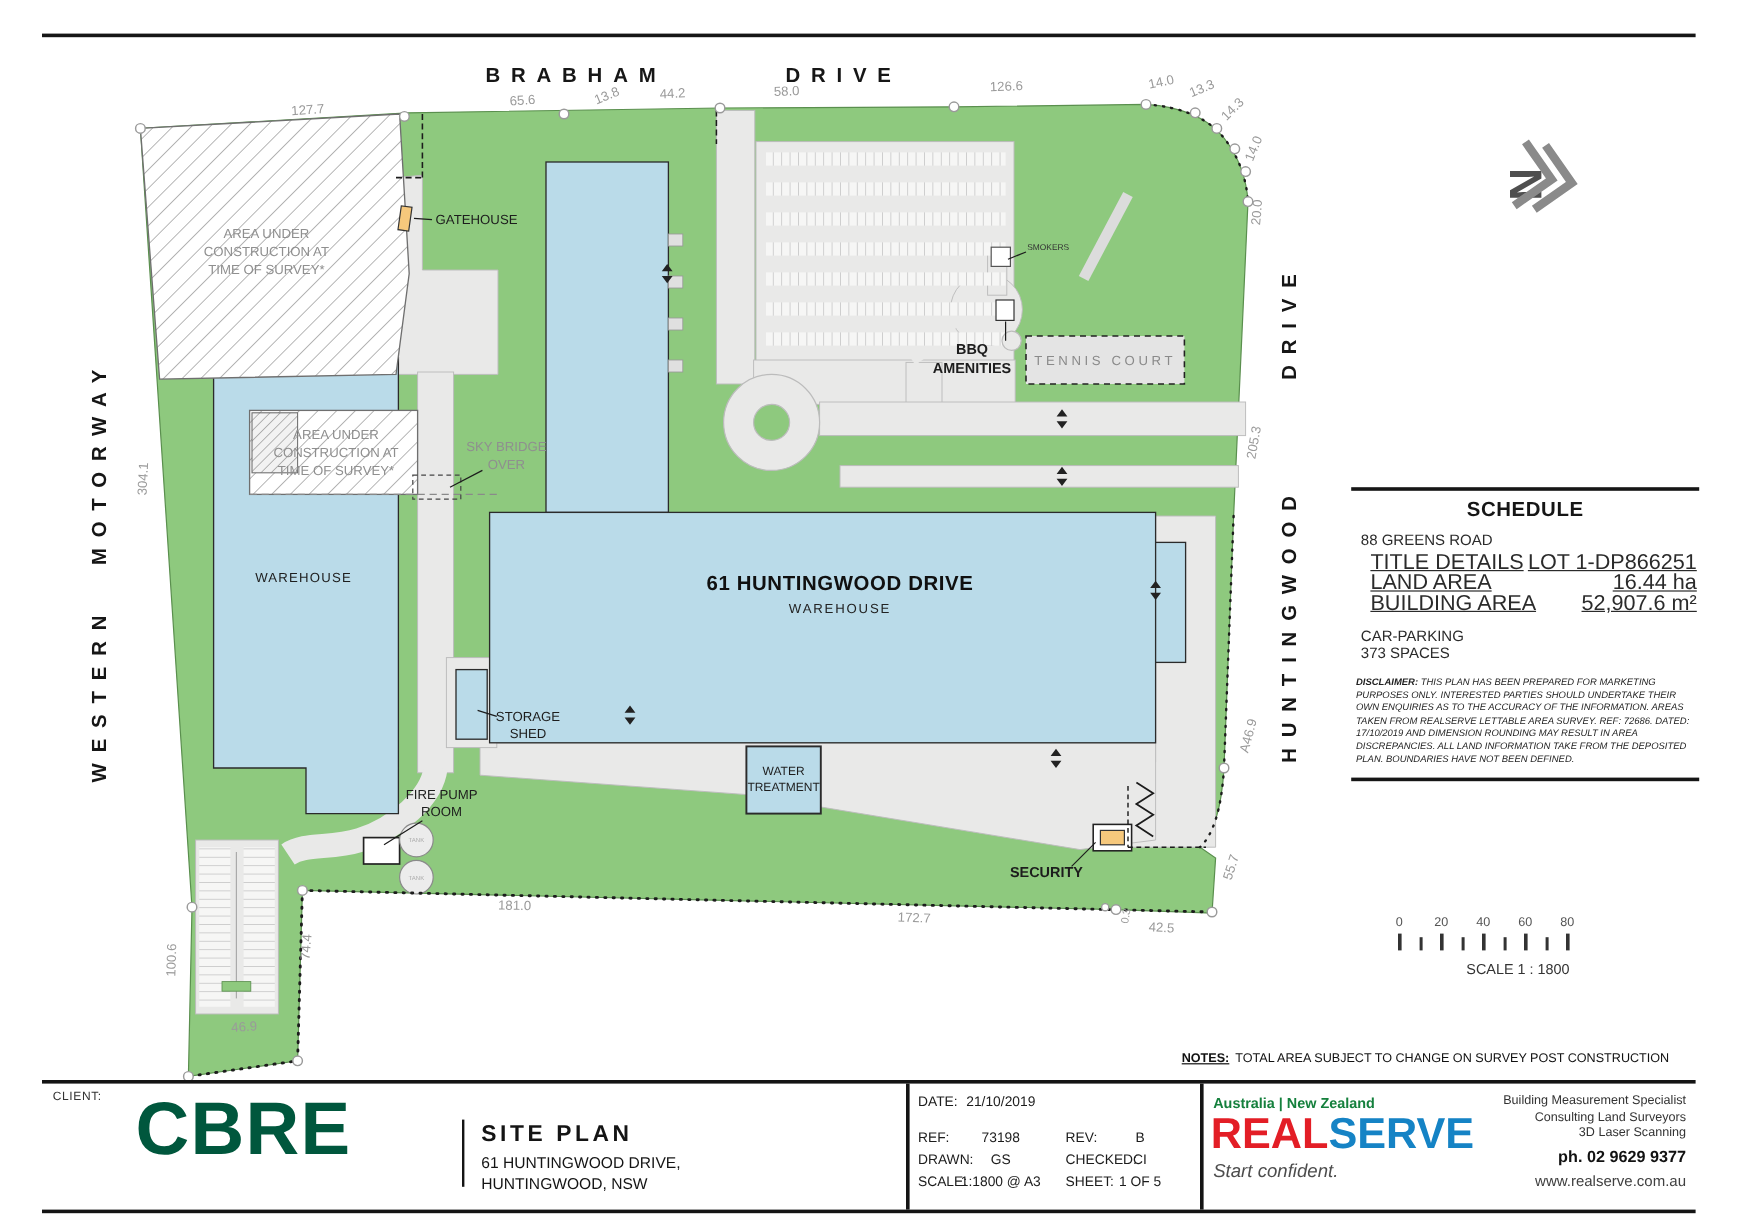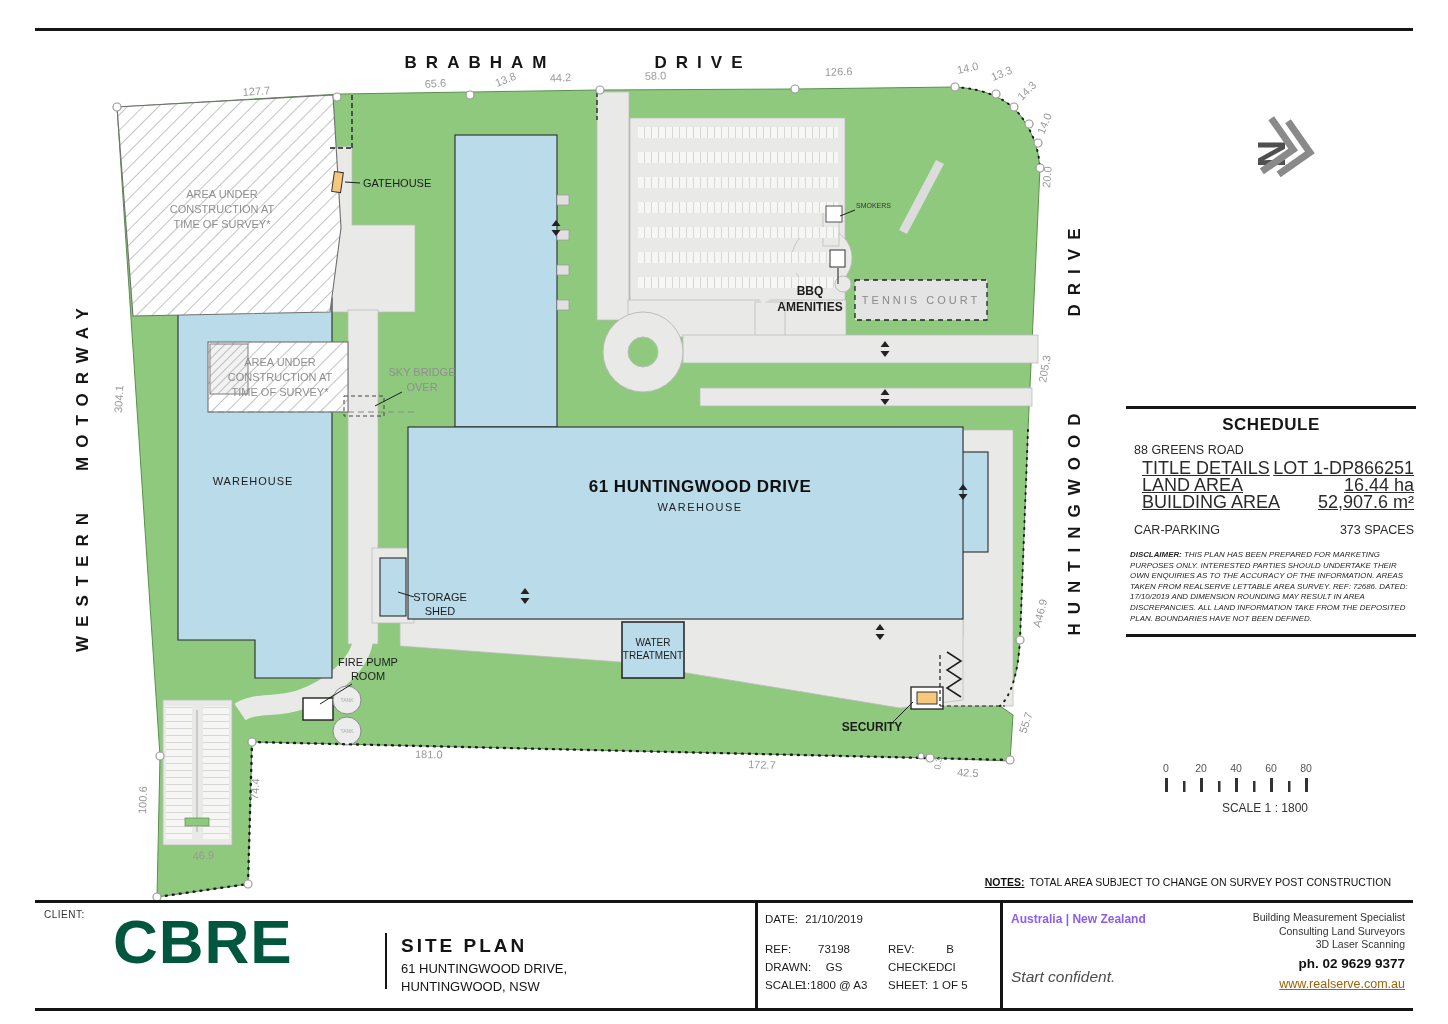--- a/index.html
+++ b/index.html
@@ -20,45 +20,45 @@
   .bldg-sub{font-size:11px;fill:#222;letter-spacing:1.5px;}
   .tennis-txt{font-size:11px;fill:#8a8a8a;letter-spacing:3px;}
   .scale-num{font-size:10.5px;fill:#555;}
   .scale-lbl{font-size:12px;fill:#333;}
   
   .schedule{left:1126px;top:406px;width:286px;border-top:3px solid #161616;border-bottom:3px solid #161616;
             padding:4px 2px 10px 2px;color:#2b2b2b;}
   .schedule h2{margin:2px 0 8px 0;text-align:center;font-size:17px;letter-spacing:.5px;color:#161616;}
   .sch-addr{font-size:12.5px;margin:0 0 3px 6px;}
   .sch-row{display:flex;justify-content:space-between;font-size:18px;line-height:17px;padding-left:14px;text-decoration:underline;}
-  .sch-park{display:flex;justify-content:space-between;font-size:12.5px;margin-top:12px;padding-left:6px;}
+  .sch-park{display:flex;justify-content:space-between;font-size:12.5px;margin-top:12px;padding-left:6px;flex-direction:column;}
   .disclaimer{margin-top:13px;font-size:7.9px;line-height:1.34;color:#1f1f1f;padding:0 2px;font-style:italic;}
   .disclaimer b{font-weight:bold;}
   
   .notes{top:876px;right:57px;font-size:10.5px;color:#111;}
   .notes b{text-decoration:underline;margin-right:5px;}
   
   .titleblock{left:35px;top:900px;width:1378px;height:105px;border-top:3px solid #141414;border-bottom:3px solid #141414;}
   .client-lbl{left:9px;top:6px;font-size:10px;letter-spacing:.5px;color:#333;}
   .cbre{left:78px;top:8px;font-size:62px;font-weight:bold;letter-spacing:1px;color:#00573d;line-height:1;}
   .vline-thin{left:350px;top:30px;width:2px;height:56px;background:#141414;}
   .siteplan-title{left:366px;top:32px;font-size:19px;font-weight:bold;letter-spacing:3px;color:#141414;}
   .siteplan-a1{left:366px;top:58px;font-size:13px;color:#141414;}
   .siteplan-a2{left:366px;top:76px;font-size:13px;color:#141414;}
   .vline-thick{top:0;width:3px;height:105px;background:#141414;}
   .fld{font-size:11.5px;color:#1c1c1c;}
   .fld-val{text-align:center;}
-  .rs-region{left:976px;top:9px;font-size:12px;font-weight:bold;color:#8b5cf6;}
+  .rs-region{left:976px;top:9px;font-size:12px;font-weight:bold;color:#15803d;}
   .rs-brand{left:974px;top:24px;font-size:36px;font-weight:bold;letter-spacing:0;line-height:1;}
   .rs-red{color:#e31e26;}
   .rs-blue{color:#1583c5;}
   .rs-tag{left:976px;top:65px;font-size:15.5px;font-style:italic;color:#4d4d4d;}
   .rs-services{right:8px;top:8px;text-align:right;font-size:10.5px;color:#333;line-height:1.3;}
   .rs-phone{right:8px;top:53px;text-align:right;font-size:13.5px;font-weight:bold;color:#111;}
-  .rs-web{right:8px;top:74px;text-align:right;font-size:12.5px;color:#a16207;text-decoration:underline;}
+  .rs-web{right:8px;top:74px;text-align:right;font-size:12.5px;color:#404040;}
   .toprule{left:35px;top:28px;width:1378px;height:3px;background:#161616;}
 </style>
 </head>
 <body>
 
 <div class="page">
 
   <div class="abs toprule"></div>
 
   <svg class="abs" style="left:0;top:0" width="1448" height="1024" viewBox="0 0 1448 1024">
@@ -369,20 +369,21 @@
     <div class="abs fld" style="left:853px;top:40px">REV:</div>
     <div class="abs fld fld-val" style="left:880px;top:40px;width:70px">B</div>
     <div class="abs fld" style="left:853px;top:58px">CHECKED:</div>
     <div class="abs fld fld-val" style="left:880px;top:58px;width:70px">CI</div>
     <div class="abs fld" style="left:853px;top:76px">SHEET:</div>
     <div class="abs fld fld-val" style="left:880px;top:76px;width:70px">1 OF 5</div>
 
     <div class="abs vline-thick" style="left:965px"></div>
 
     <div class="abs rs-region">Australia | New Zealand</div>
+    <div class="abs rs-brand"><span class="rs-red">REAL</span><span class="rs-blue">SERVE</span></div>
     <div class="abs rs-tag">Start confident.</div>
 
     <div class="abs rs-services">
       <div>Building Measurement Specialist</div>
       <div>Consulting Land Surveyors</div>
       <div>3D Laser Scanning</div>
     </div>
     <div class="abs rs-phone">ph. 02 9629 9377</div>
     <div class="abs rs-web">www.realserve.com.au</div>
   </div>

